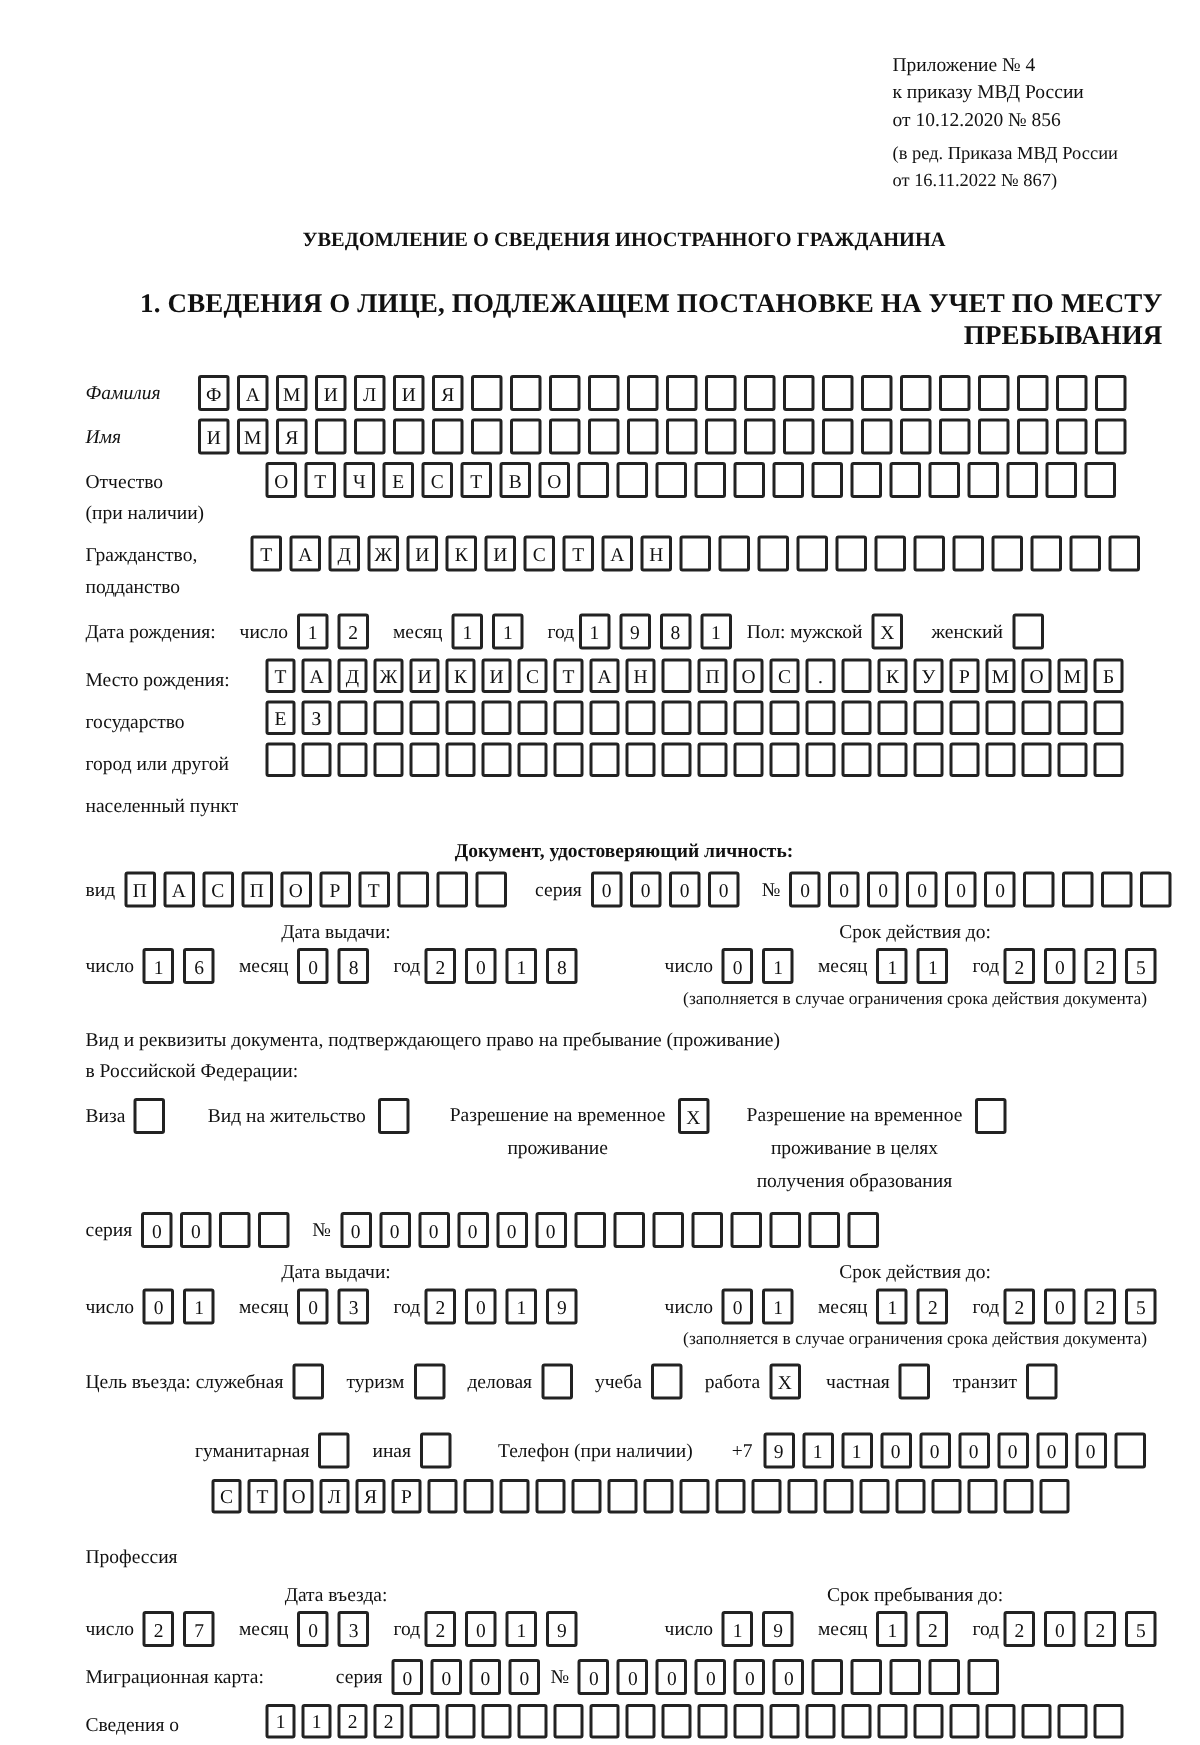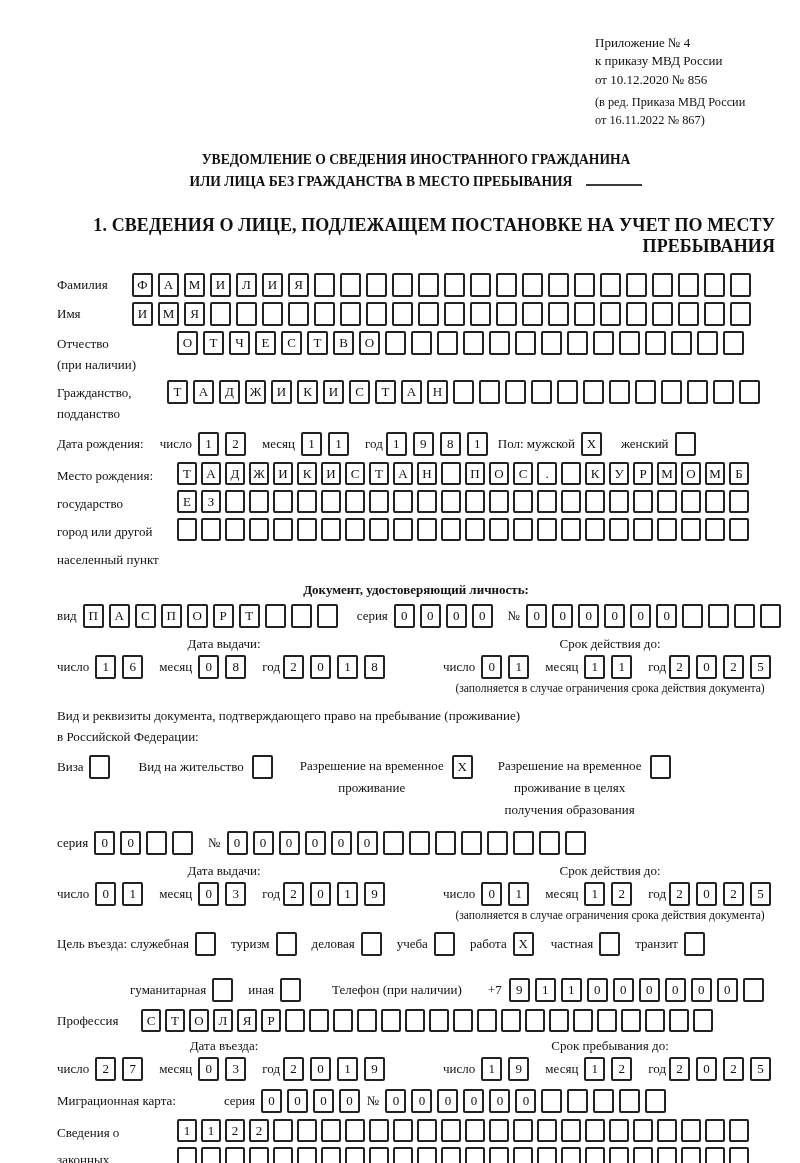--- a/index.html
+++ b/index.html
@@ -27,21 +27,21 @@
     border: 2px solid #222; border-radius: 2px;
     display: inline-flex; align-items: center; justify-content: center;
     font-size: 13px; line-height: 1;
   }
   .cells.sm .cell { width: 20px; height: 23px; margin-right: 4px; }
   .cells.digit .cell { margin-right: 6px; }
 
   .frow { display: flex; align-items: flex-start; margin-bottom: 5px; }
   .lbl { line-height: 24px; }
   .lblcol { flex: 0 0 auto; }
-  .w75 { flex: 0 0 75px; }
+  .w75 { flex: 0 0 75px; font-style: italic; }
   .w110 { flex: 0 0 110px; }
   .w120 { flex: 0 0 120px; }
   .two-line { line-height: 21px; padding-top: 2px; }
 
   .inlbl { line-height: 24px; margin: 0 6px 0 10px; }
   .inlbl.first { margin-left: 0; }
 
   .center-bold { text-align: center; font-weight: bold; margin: 8px 0 6px 0; }
 
   .datecols { display: flex; margin-top: 8px; }
@@ -75,21 +75,20 @@
     <div>к приказу МВД России</div>
     <div>от 10.12.2020 № 856</div>
     <div class="sub">
       <div>(в ред. Приказа МВД России</div>
       <div>от 16.11.2022 № 867)</div>
     </div>
   </div>
 
   <div class="title">
     <div>УВЕДОМЛЕНИЕ О СВЕДЕНИЯ ИНОСТРАННОГО ГРАЖДАНИНА</div>
-    <div><span>ИЛИ ЛИЦА БЕЗ ГРАЖДАНСТВА В МЕСТО ПРЕБЫВАНИЯ</span><span class="u-line"></span></div>
   </div>
 
   <div class="section-title">1. СВЕДЕНИЯ О ЛИЦЕ, ПОДЛЕЖАЩЕМ ПОСТАНОВКЕ НА УЧЕТ ПО МЕСТУ ПРЕБЫВАНИЯ</div>
 
   <div class="frow">
     <div class="lbl lblcol w75">Фамилия</div>
     <div class="cells">
         <span class="cell">Ф</span>
         <span class="cell">А</span>
         <span class="cell">М</span>
@@ -579,21 +578,21 @@
         <span class="cell">0</span>
         <span class="cell">0</span>
         <span class="cell">0</span>
         <span class="cell">0</span>
         <span class="cell">0</span>
         <span class="cell"></span>
       </span>
   </div>
 
   <div class="frow" style="margin-top:7px;">
-    <div class="lbl lblcol" style="flex:0 0 84px;">Профессия</div>
+    <div class="lbl lblcol" style="flex:0 0 84px;margin-top:40px;">Профессия</div>
     <div class="cells sm">
         <span class="cell">С</span>
         <span class="cell">Т</span>
         <span class="cell">О</span>
         <span class="cell">Л</span>
         <span class="cell">Я</span>
         <span class="cell">Р</span>
         <span class="cell"></span>
         <span class="cell"></span>
         <span class="cell"></span>

